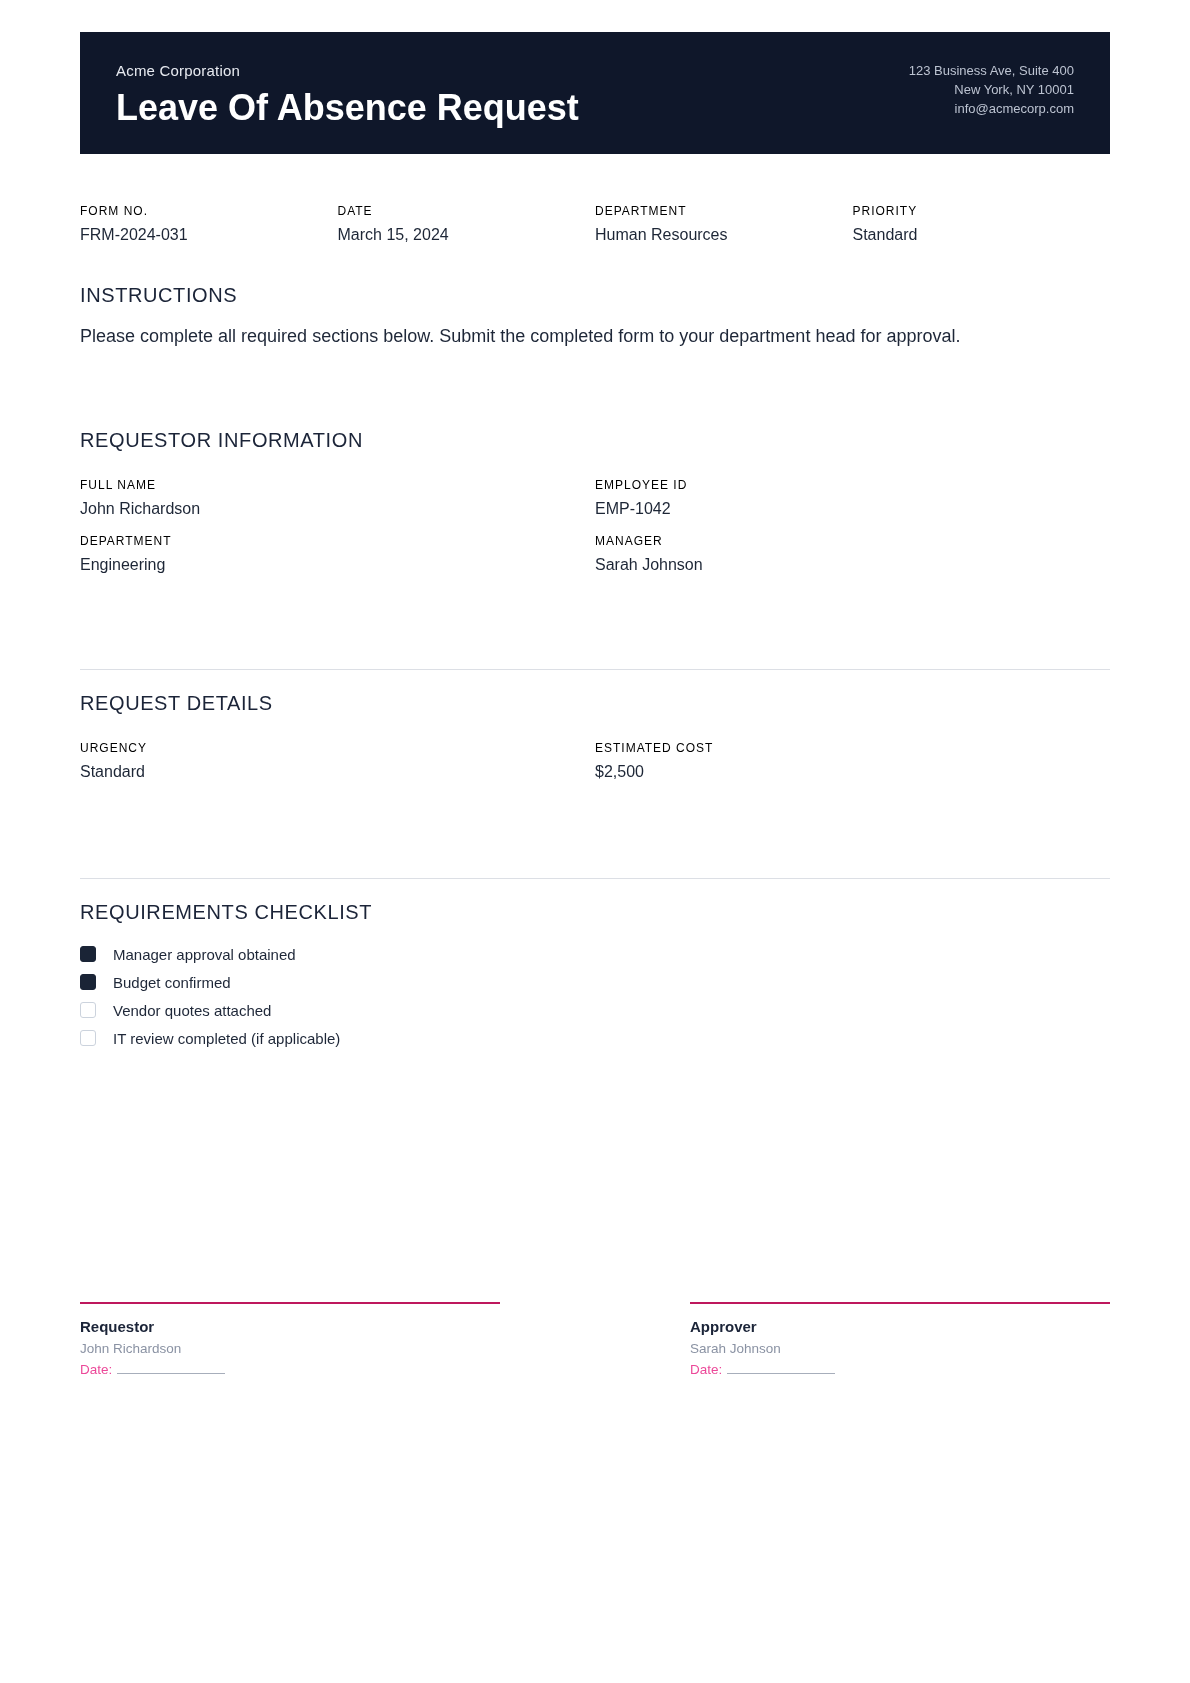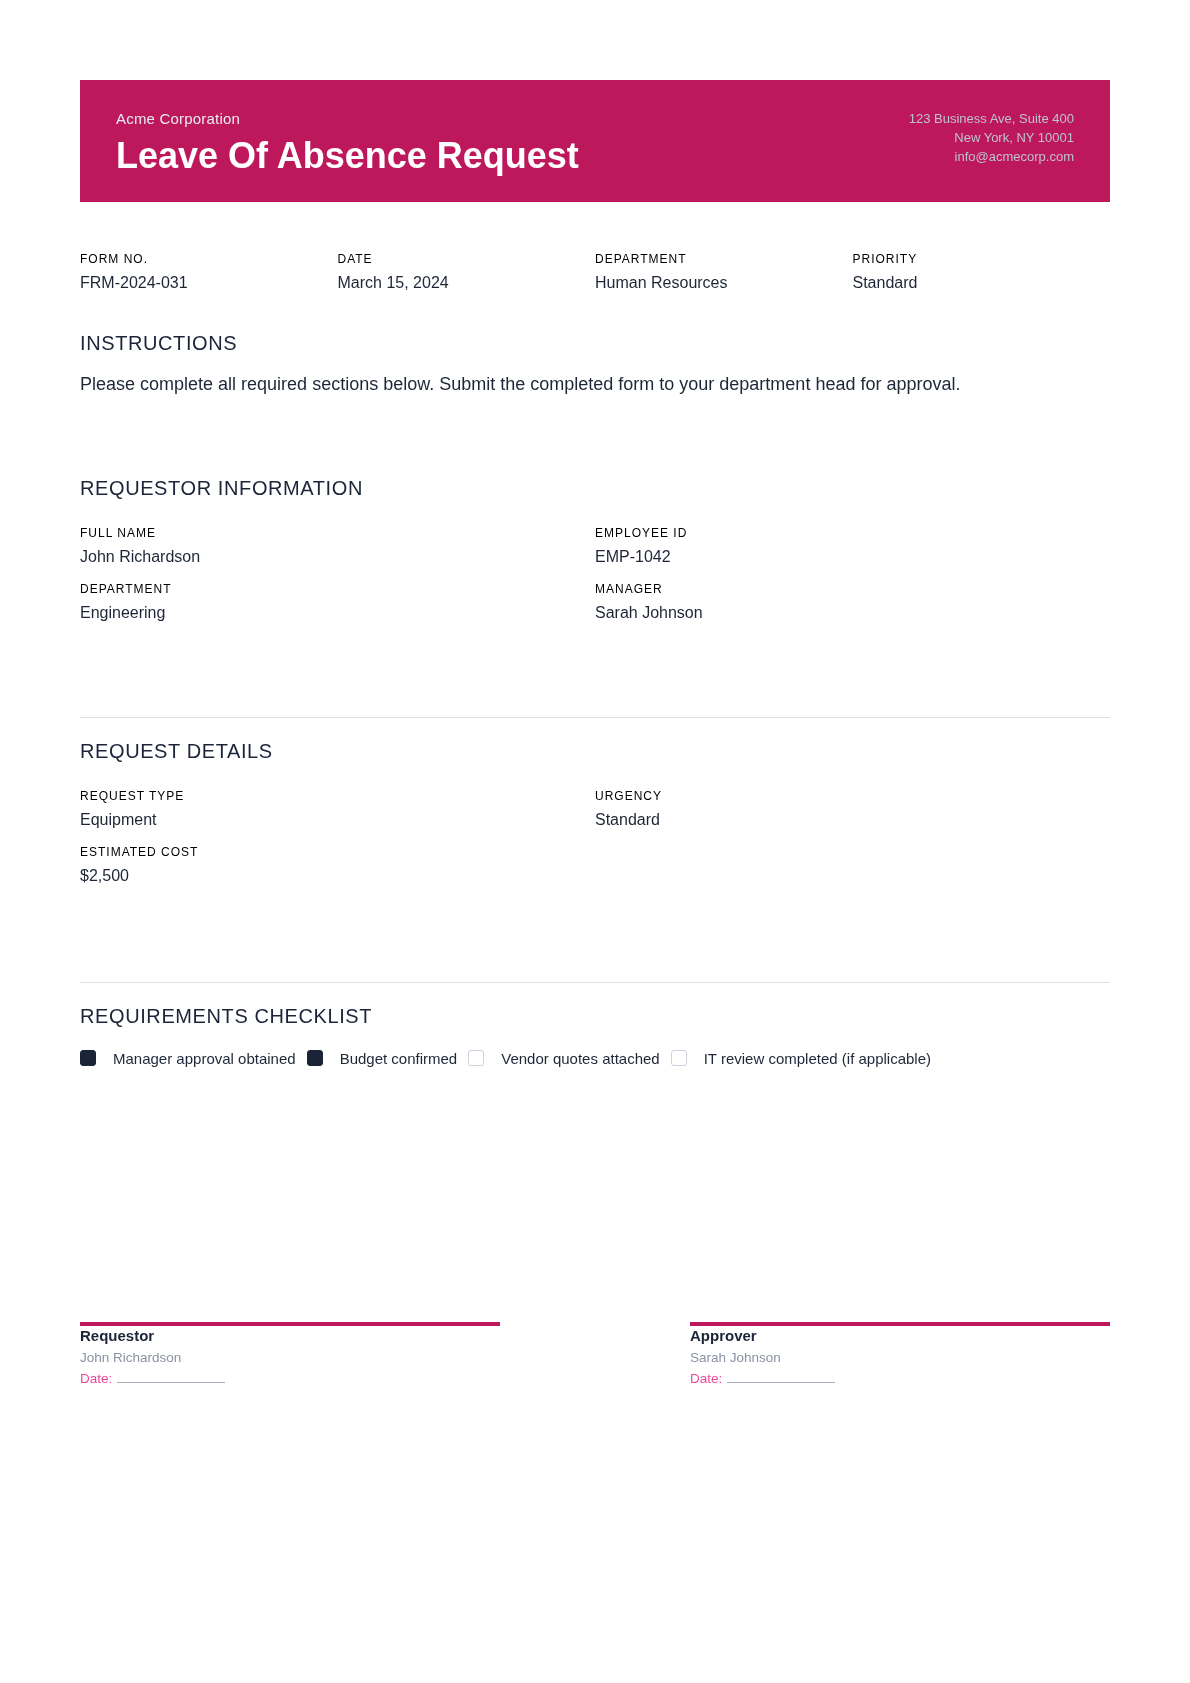--- a/index.html
+++ b/index.html
@@ -6,21 +6,21 @@
   html,body { background:#ffffff; }
   body { font-family:"Liberation Sans", sans-serif; color:#1d2636; }
   .page {
     position:relative; width:1190px; height:1683px; background:#ffffff;
     margin:0 auto; overflow:hidden;
   }
   .content { margin:0 80px; }
 
   
   .doc-header {
-    margin-top:80px; background:#be185d; color:#ffffff;
+    margin-top:32px; background:#0f172a; color:#ffffff;
     padding:30px 57px 26px 36px; position:relative;
   }
   .company-name { font-size:15px; color:#e8ebf1; letter-spacing:0.2px; }
   .doc-title { font-size:36px; font-weight:bold; color:#ffffff; margin-top:9px; line-height:1.1; }
   .header-address {
     position:absolute; top:30px; right:36px; text-align:right;
     font-size:13px; line-height:1.45; color:#bcc3d1;
   }
 
   
@@ -41,34 +41,34 @@
   .fields-grid {
     margin-top:26px; display:grid; grid-template-columns:1fr 1fr;
     row-gap:16px; column-gap:0;
   }
 
   .divider-1 { border:none; border-top:1px solid #dcdfe5; margin-top:95px; }
   .divider-2 { border:none; border-top:1px solid #dcdfe5; margin-top:97px; }
   .section-after-divider { margin-top:22px; }
 
   
-  .checklist { margin-top:22px; display:flex; flex-direction:row; gap:11px; }
+  .checklist { margin-top:22px; display:flex; flex-direction:column; gap:11px; }
   .check-item { display:flex; align-items:center; }
   .checkbox {
     width:16px; height:16px; border-radius:3px; background:#ffffff;
     border:1.5px solid #ccd3dd; flex:0 0 auto;
   }
   .checkbox.checked { background:#1a2436; border-color:#1a2436; }
   .check-label { font-size:15px; color:#1e2738; margin-left:17px; }
 
   
   .signatures {
     margin-top:255px; display:grid; grid-template-columns:1fr 1fr; column-gap:190px;
   }
-  .sig-block { border-top:4px solid #be185d; padding-top:1px; }
+  .sig-block { border-top:2px solid #be185d; padding-top:14px; }
   .sig-role { font-size:15px; font-weight:bold; color:#1b2438; }
   .sig-name { font-size:13.5px; color:#8a92a3; margin-top:6px; }
   .sig-date { font-size:13.5px; color:#ec4899; margin-top:6px; }
   .date-line {
     display:inline-block; width:108px; height:10px;
     border-bottom:1px solid #a7aebb; margin-left:5px;
   }
 
   
   .doc-footer {
@@ -139,24 +139,20 @@
         </div>
       </div>
     </div>
 
     <hr class="divider-1">
 
     <div class="section-after-divider">
       <div class="section-heading">REQUEST DETAILS</div>
       <div class="fields-grid">
         <div class="field">
-          <div class="field-label">REQUEST TYPE</div>
-          <div class="field-value">Equipment</div>
-        </div>
-        <div class="field">
           <div class="field-label">URGENCY</div>
           <div class="field-value">Standard</div>
         </div>
         <div class="field">
           <div class="field-label">ESTIMATED COST</div>
           <div class="field-value">$2,500</div>
         </div>
       </div>
     </div>
 

